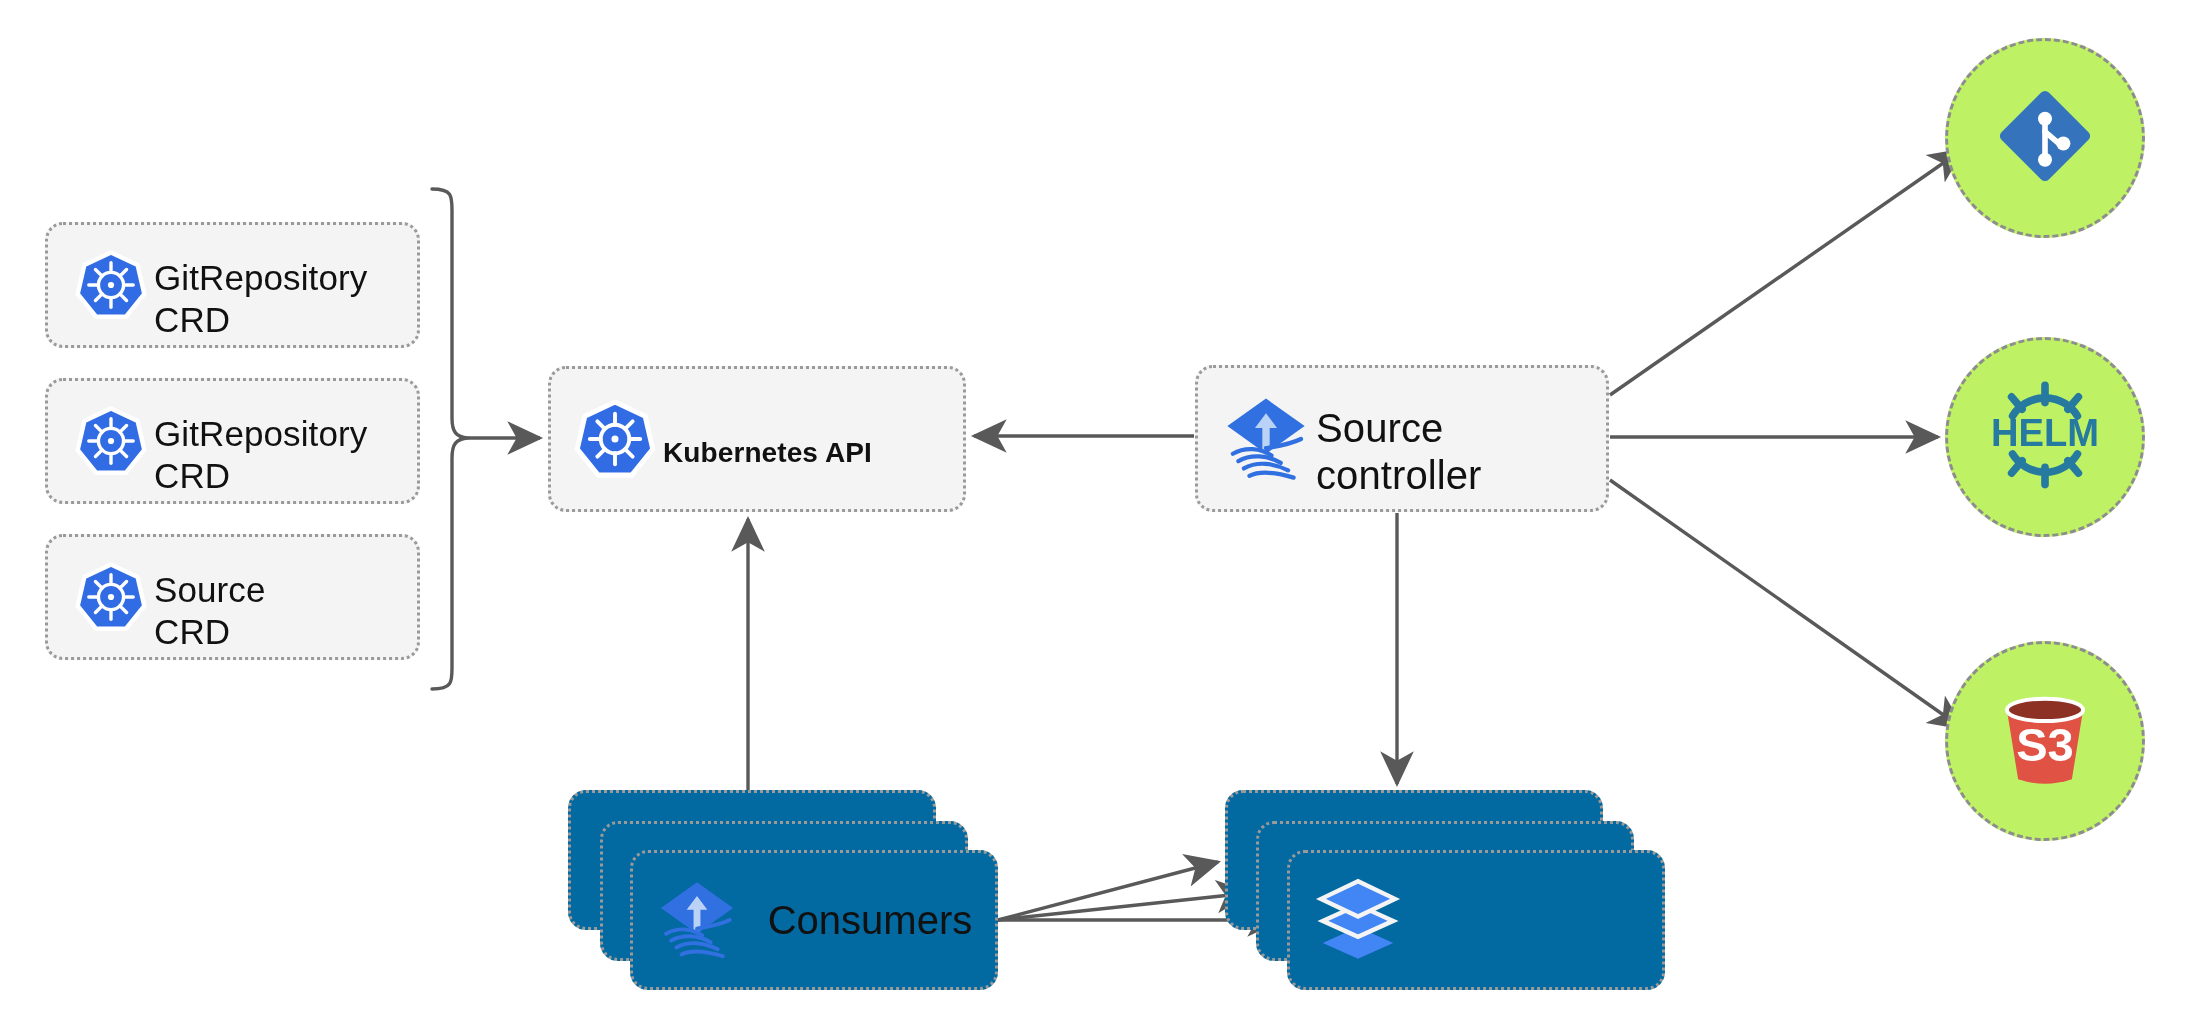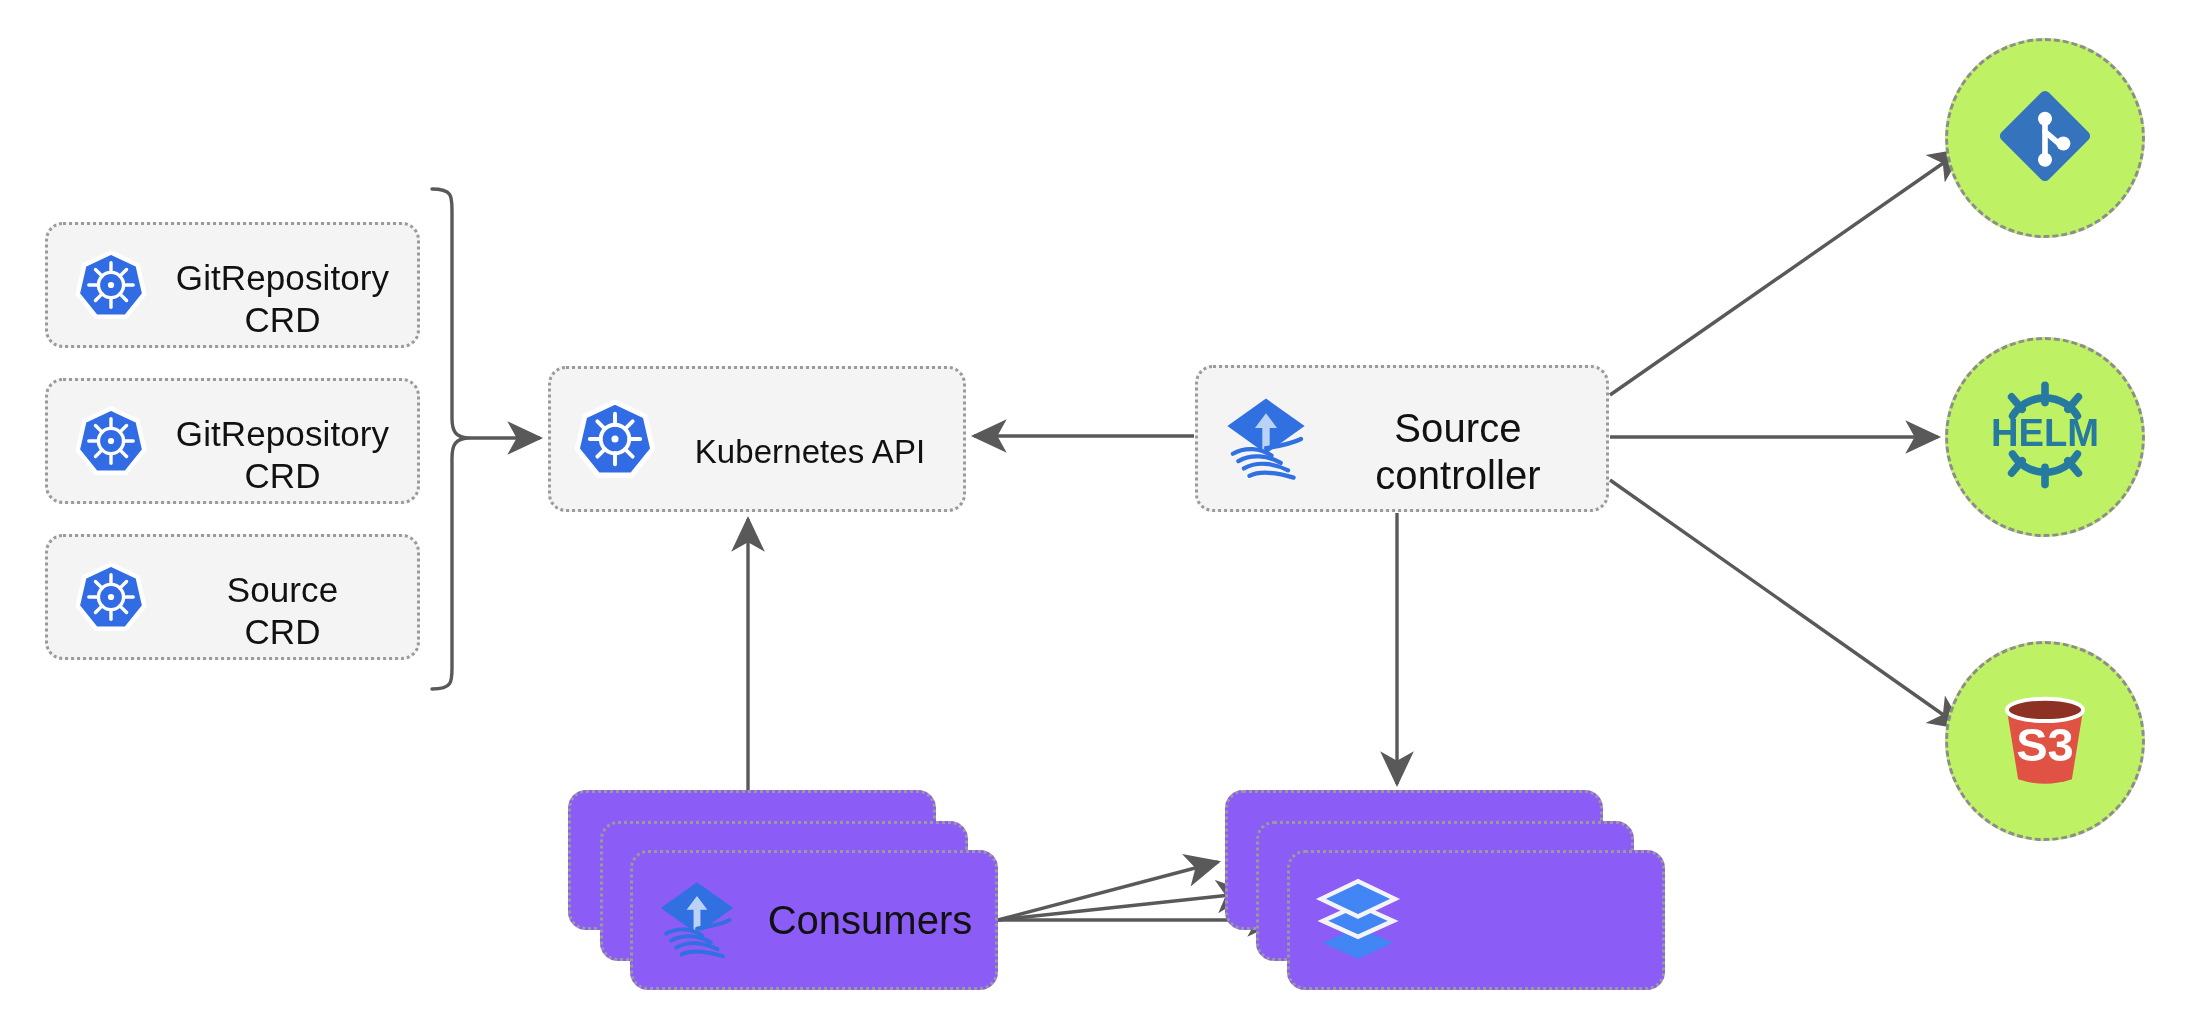--- a/index.html
+++ b/index.html
@@ -12,45 +12,45 @@
     position:absolute;
     background:#f4f4f4;
     border:3px dotted #9a9a9a;
     border-radius:18px;
     box-sizing:border-box;
     display:flex;align-items:center;
     z-index:5;
   }
   .node .icon{flex:0 0 auto;display:flex;align-items:center;justify-content:center;}
   .node .lbl{
-    flex:1 1 auto;text-align:center;color:#111;
+    flex:1 1 auto;color:#111;
     font-size:37px;line-height:1.18;letter-spacing:.1px;
     white-space:pre-line;padding-right:6px;margin-top:27px;
   }
 
   
   .crd{left:45px;width:375px;height:126px;}
   .crd .icon{width:86px;margin-left:20px;}
   .crd .lbl{font-size:35px;}
   #crd-git{top:222px;}
   #crd-helm{top:378px;}
   #crd-bucket{top:534px;}
 
   
   #k8s-api{left:548px;top:366px;width:418px;height:146px;}
   #k8s-api .icon{width:96px;margin-left:16px;}
-  #k8s-api .lbl{font-size:33px;}
+  #k8s-api .lbl{font-size:28px;font-weight:bold;}
 
   #source-controller{left:1195px;top:365px;width:414px;height:147px;}
   #source-controller .icon{width:100px;margin-left:18px;}
   #source-controller .lbl{font-size:40px;}
 
   
   .stackbox{
-    position:absolute;background:#8b5cf6;border:3px dotted #9a9a9a;
+    position:absolute;background:#0369a1;border:3px dotted #9a9a9a;
     border-radius:18px;box-sizing:border-box;gap:12px;
   }
   .stack-front{display:flex;align-items:center;z-index:6;}
   .stack-front .icon{flex:0 0 auto;display:flex;align-items:center;justify-content:center;}
   .stack-front .lbl{flex:1 1 auto;text-align:center;color:#111;font-size:40px;padding-right:10px;}
 
   
   #consumers-b3{left:568px;top:790px;width:368px;height:140px;z-index:4;}
   #consumers-b2{left:600px;top:821px;width:368px;height:140px;z-index:5;}
   #consumers-b1{left:630px;top:850px;width:368px;height:140px;}

